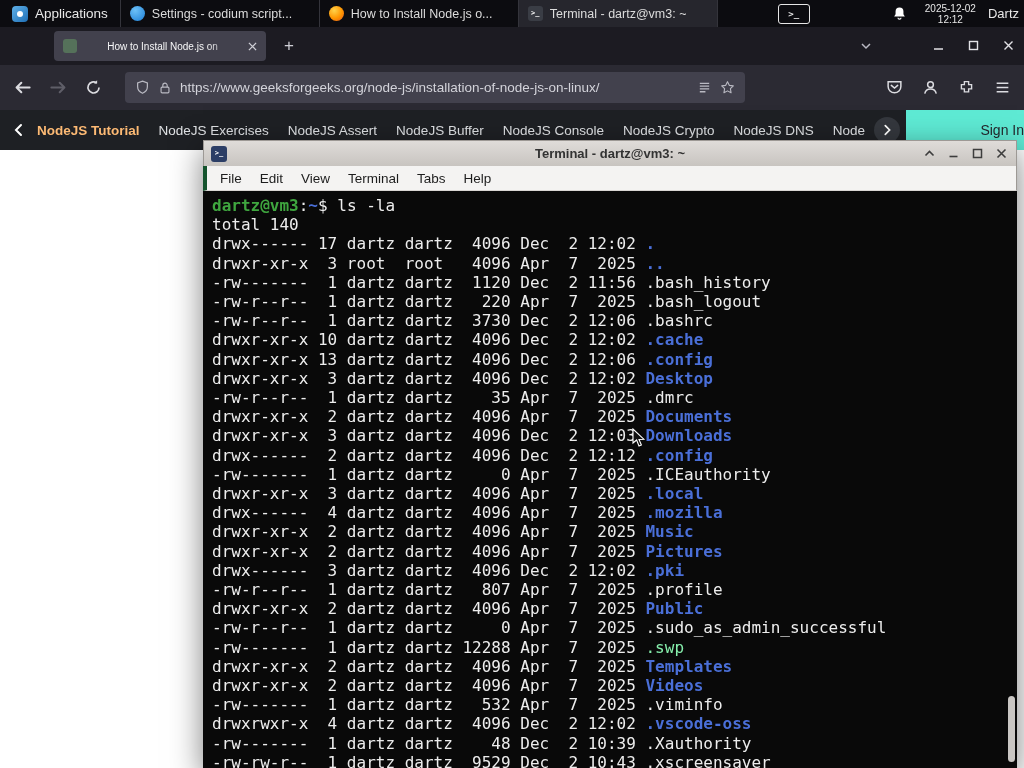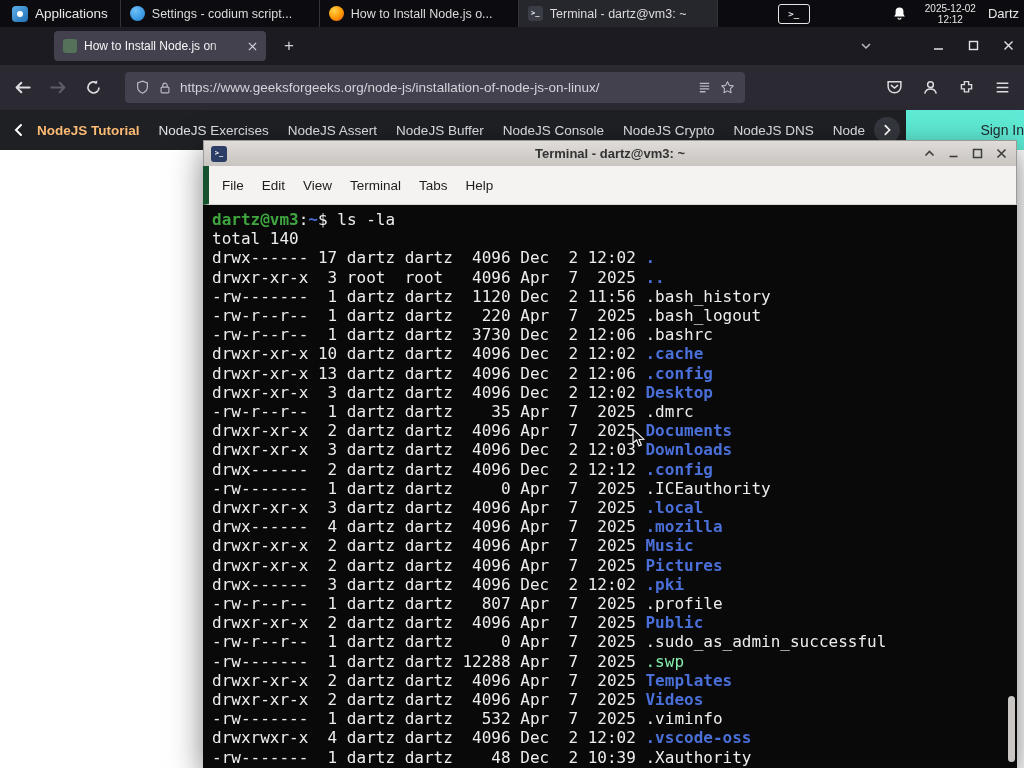--- a/index.html
+++ b/index.html
@@ -35,23 +35,23 @@
   .clock { font-size:10px; line-height:11px; text-align:center; margin-right:12px; }
   .puser { font-size:13px; padding-right:5px; }
 
   
   #browser { position:absolute; top:27px; left:0; right:0; bottom:0;
              display:flex; flex-direction:column; }
   .tabbar { height:38px; background:#1c1b22; position:relative; flex:0 0 auto; }
   .tab { position:absolute; left:54px; top:4px; width:212px; height:30px; background:#42414d;
          border-radius:4px; display:flex; align-items:center; gap:7px; padding:0 9px; color:#f7f7f8; }
   .favicon { width:14px; height:14px; border-radius:3px; background:#55715a; flex:0 0 auto; }
-  .tab-title { flex:1; font-size:12px; white-space:nowrap; overflow:hidden;
+  .tab-title { flex:1; font-size:10px; white-space:nowrap; overflow:hidden;
                -webkit-mask-image:linear-gradient(90deg,#000 78%,transparent);
-               mask-image:linear-gradient(90deg,#000 78%,transparent); }
+               mask-image:linear-gradient(90deg,#000 78%,transparent);text-align:center; }
   .tab-close { display:flex; color:#cfcfd6; }
   .newtab { position:absolute; left:284px; top:9px; font-size:17px; line-height:19px; color:#cfcfd6; }
   .tab-chev { position:absolute; right:152px; top:13px; display:flex; color:#b9b9c3; }
   .winctl { position:absolute; right:9px; top:12px; display:flex; gap:22px; color:#e2e2e6; }
 
   .toolbar { height:45px; background:#2b2a33; display:flex; align-items:center;
              padding:0 13px; flex:0 0 auto; }
   .navic { display:flex; margin-right:17px; color:#dcdce1; }
   .navic.disabled { color:#5f5e68; }
   .urlbar { height:31px; background:#42414d; border-radius:4px; flex:0 1 620px;
@@ -76,21 +76,21 @@
   #terminal { position:absolute; left:203px; top:140px; width:814px; height:628px; z-index:40;
               display:flex; flex-direction:column; box-shadow:0 10px 30px rgba(0,0,0,.5); }
   .t-titlebar { height:26px; background:linear-gradient(#dfdcd9,#c8c4c0);
                 border:1px solid #9d9995; border-bottom:none; position:relative; flex:0 0 auto; }
   .t-title { position:absolute; left:0; right:0; top:5px; text-align:center;
              font-size:13px; font-weight:700; color:#333; }
   .t-ic { position:absolute; left:7px; top:5px; width:16px; height:16px; border-radius:3px;
           background:#2c3e66; color:#fff; font:700 7px/15px "DejaVu Sans Mono",monospace; text-align:center; }
   .t-btns { position:absolute; right:8px; top:6px; display:flex; gap:11px; color:#3d3d3d; }
   .t-btns > span { display:flex; }
-  .t-menubar { height:39px; background:#f4f3f2; border-left:6px solid #14532d; border-right:1px solid #9d9995;
+  .t-menubar { height:25px; background:#f4f3f2; border-left:4px solid #14532d; border-right:1px solid #9d9995;
                border-bottom:1px solid #d9d6d3; display:flex; align-items:center;
                font-size:13.5px; color:#1d1d1d; padding-left:4px; flex:0 0 auto; }
   .menu-item { padding:0 9px; }
   .t-body { flex:1; background:#090909; position:relative; overflow:hidden;
             padding:5px 14px 0 9px; font-family:"DejaVu Sans Mono",monospace;
             font-size:16px; line-height:19.2px; color:#ededed; }
   .term-line { white-space:pre; }
   .c-green { color:#3fa63f; font-weight:700; }
   .c-blue  { color:#4a6fd8; font-weight:700; }
   .f-dir   { color:#4a6fd8; font-weight:700; }

